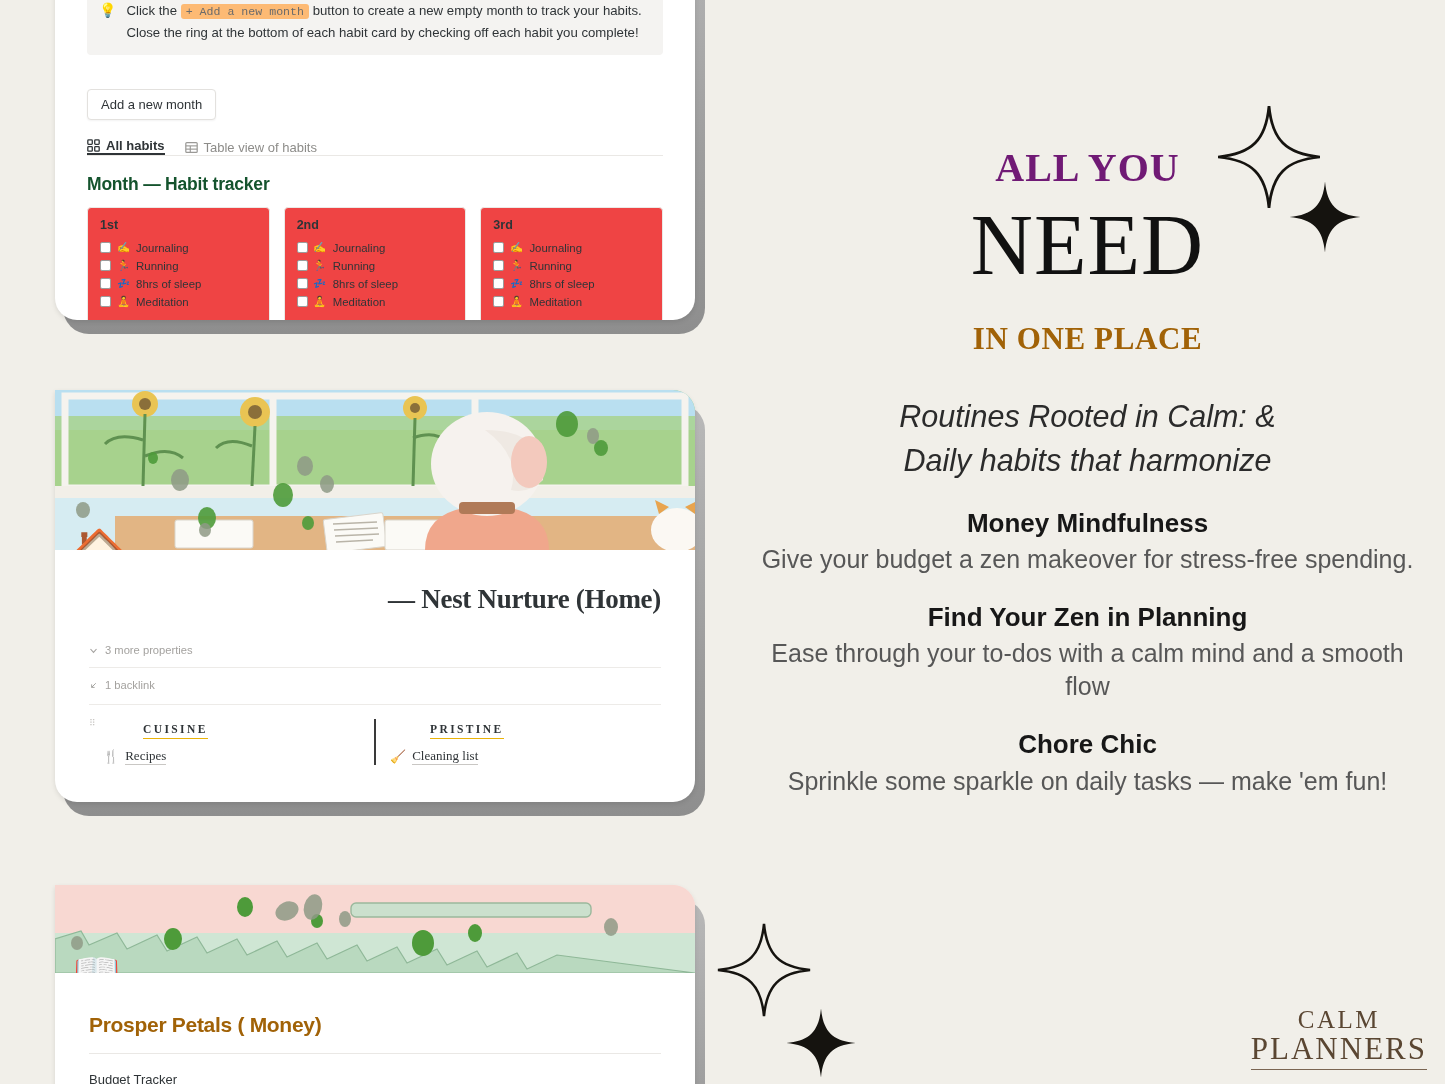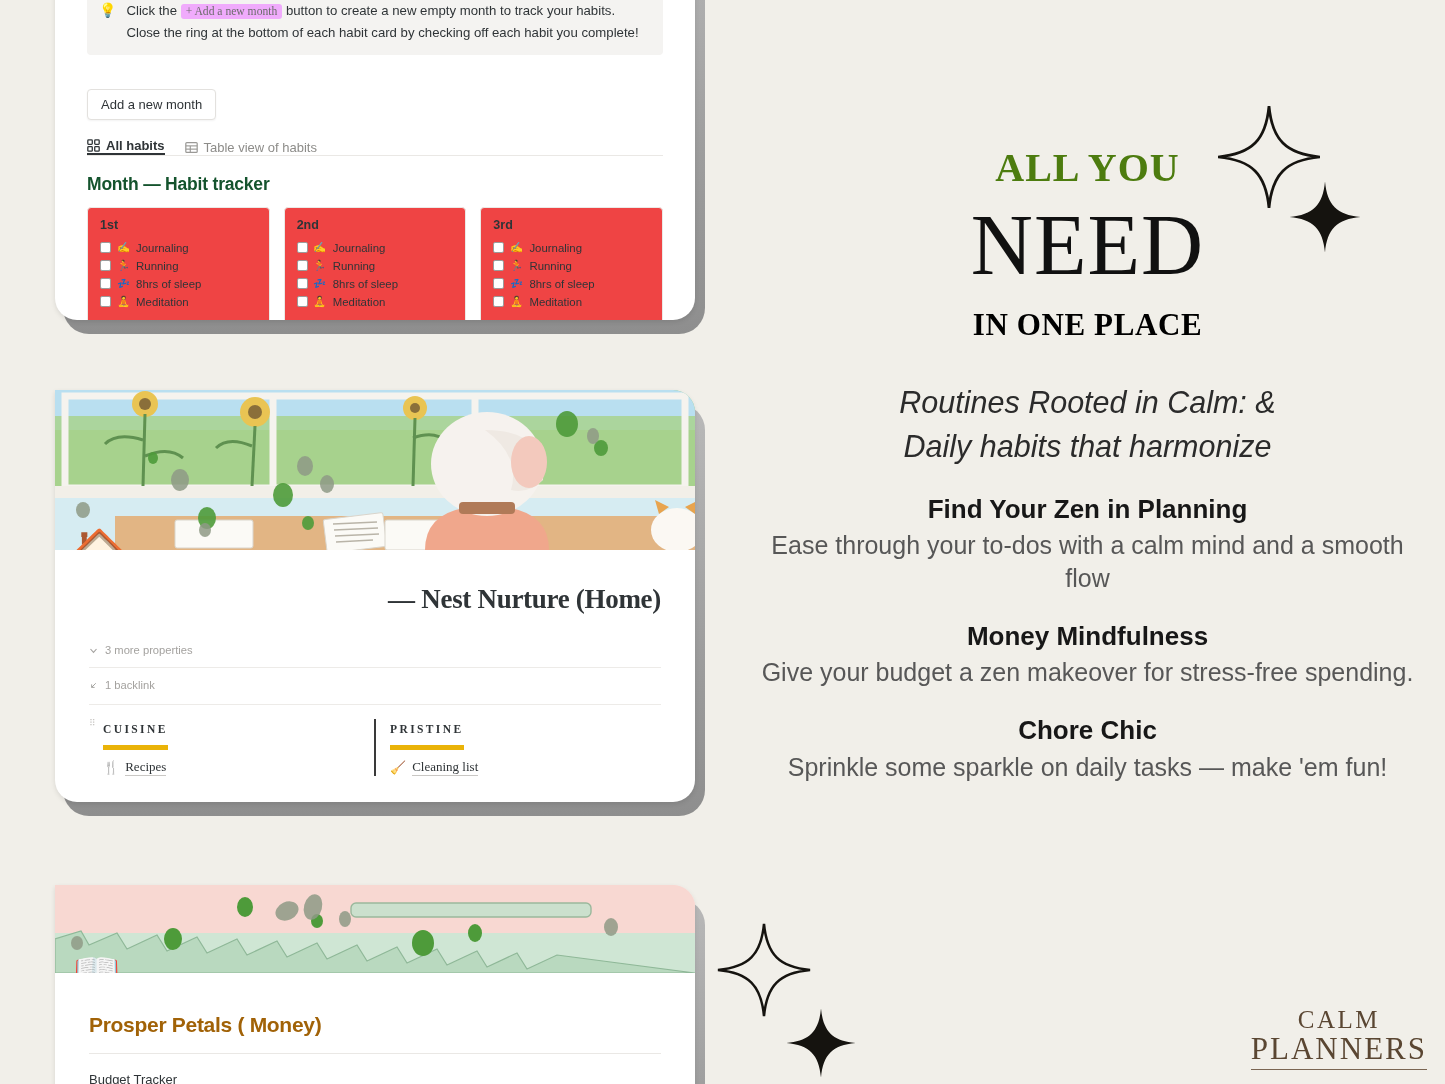--- a/index.html
+++ b/index.html
@@ -33,22 +33,22 @@
   .nt-page { padding: 0 32px; }
   .callout {
     display: flex; gap: 10px; align-items: flex-start;
     background: #f4f3f1; border-radius: 4px;
     padding: 10px 14px 12px 12px;
     margin: 110px 0 0 0;
   }
   .callout .bulb { font-size: 14px; line-height: 1.55; flex: 0 0 auto; }
   .callout .ctext { font-size: 13.2px; line-height: 1.62; color: #2f3437; }
   .code-chip {
-    font-family: Liberation Serif, serif;
-    font-size: 11.6px; background: #f0abfc; color: #6b6b6b;
+    font-family: Liberation Mono, monospace;
+    font-size: 11.6px; background: #fdba74; color: #6b6b6b;
     padding: 1px 5px; border-radius: 3px;
   }
 
   .btn-add {
     display: inline-block; margin: 34px 0 0 0;
     border: 1px solid #e3e1de; border-radius: 4px;
     background: #fff; color: #2f3437;
     font-size: 13px; padding: 7px 13px;
     box-shadow: 0 1px 2px rgba(0,0,0,.05);
   }
@@ -86,40 +86,40 @@
   .prop-row { display: flex; align-items: center; gap: 7px; font-size: 11.2px; color: #a4a29f; padding: 11px 0; }
   .prop-row.bordered { border-top: 1px solid #edebe8; }
   .chev { width: 9px; height: 9px; }
 
   .cols { display: flex; border-top: 1px solid #edebe8; padding-top: 14px; margin-top: 2px; }
   .col { flex: 1; position: relative; padding-left: 14px; }
   .col.divided { border-left: 2px solid #3a3a3a; }
   .col-head {
     font-family: "Liberation Serif", serif; font-weight: bold; font-size: 11.5px;
     letter-spacing: 2.4px; color: #2f3437;
-    border-bottom: 5px solid #eab308; display: inline-block; padding-bottom: 10px;
+    border-bottom: 1px solid #eab308; display: inline-block; padding-bottom: 3px; margin-left: 40px;
   }
   .col-link { display: flex; align-items: center; gap: 6px; margin-top: 9px; font-family: "Liberation Serif", serif; font-size: 13px; color: #2f3437; }
   .col-link .ltext { border-bottom: 1px solid #c9c7c4; }
   .dots6 { position: absolute; left: 0; top: 1px; color: #c9c7c4; font-size: 9px; letter-spacing: -1px; line-height: .82; }
 
   
   #device-money { left: 55px; top: 885px; width: 640px; height: 330px; }
   .money-banner { background: #f7d7d2; height: 88px; }
   .pp-body { padding: 40px 34px 0 34px; }
   .pp-title { font-size: 21px; font-weight: bold; color: #a16207; letter-spacing: -.3px; }
   .pp-rule { border-top: 1px solid #eae8e5; margin-top: 16px; }
   .pp-sub { font-size: 13px; color: #2f3437; margin-top: 18px; }
 
   
   .right { position: absolute; left: 730px; top: 0; width: 715px; height: 1084px; }
   .r-inner { position: absolute; left: 0; right: 0; top: 148px; text-align: center; padding: 0 30px; }
-  .h-all { font-family: "Liberation Serif", serif; font-weight: bold; font-size: 40px; letter-spacing: 1px; color: #4d7c0f; line-height: 1; }
+  .h-all { font-family: "Liberation Serif", serif; font-weight: bold; font-size: 40px; letter-spacing: 1px; color: #701a75; line-height: 1; }
   .h-need { font-family: "Liberation Serif", serif; font-weight: normal; font-size: 86px; letter-spacing: 1px; color: #111; line-height: 1.1; margin-top: 10px; }
-  .h-place { font-family: "Liberation Serif", serif; font-weight: bold; font-size: 31px; letter-spacing: .6px; color: #000000; line-height: 1; margin-top: 16px; }
+  .h-place { font-family: "Liberation Serif", serif; font-weight: bold; font-size: 31px; letter-spacing: .6px; color: #a16207; line-height: 1; margin-top: 30px; }
 
   .tagline { font-style: italic; font-size: 30.5px; color: #2b2b2b; line-height: 1.45; margin-top: 40px; font-weight: 300; }
 
   .feat { margin-top: 26px; }
   .feat-h { font-size: 26px; font-weight: bold; color: #171717; line-height: 1.2; }
   .feat-p { font-size: 25px; color: #575757; line-height: 1.32; margin-top: 4px; }
 
   
   .spark { position: absolute; }
   #spark-tr-outline { left: 1216px; top: 104px; width: 106px; height: 106px; }
@@ -425,26 +425,26 @@
       <div class="h-all">ALL YOU</div>
       <div class="h-need">NEED</div>
       <div class="h-place">IN ONE PLACE</div>
 
       <div class="tagline">
         <div>Routines Rooted in Calm: &amp;</div>
         <div>Daily habits that harmonize</div>
       </div>
 
       <div class="feat">
+        <div class="feat-h">Money Mindfulness</div>
+        <div class="feat-p">Give your budget a zen makeover for stress-free spending.</div>
+      </div>
+      <div class="feat">
         <div class="feat-h">Find Your Zen in Planning</div>
         <div class="feat-p">Ease through your to-dos with a calm mind and a smooth flow</div>
-      </div>
-      <div class="feat">
-        <div class="feat-h">Money Mindfulness</div>
-        <div class="feat-p">Give your budget a zen makeover for stress-free spending.</div>
       </div>
       <div class="feat">
         <div class="feat-h">Chore Chic</div>
         <div class="feat-p">Sprinkle some sparkle on daily tasks — make 'em fun!</div>
       </div>
     </div>
   </div>
 
   <svg class="spark" id="spark-tr-outline" viewBox="0 0 100 100">
     <path d="M50 2 C53 34 66 47 98 50 C66 53 53 66 50 98 C47 66 34 53 2 50 C34 47 47 34 50 2 Z" fill="none" stroke="#15130f" stroke-width="2.6"></path>

